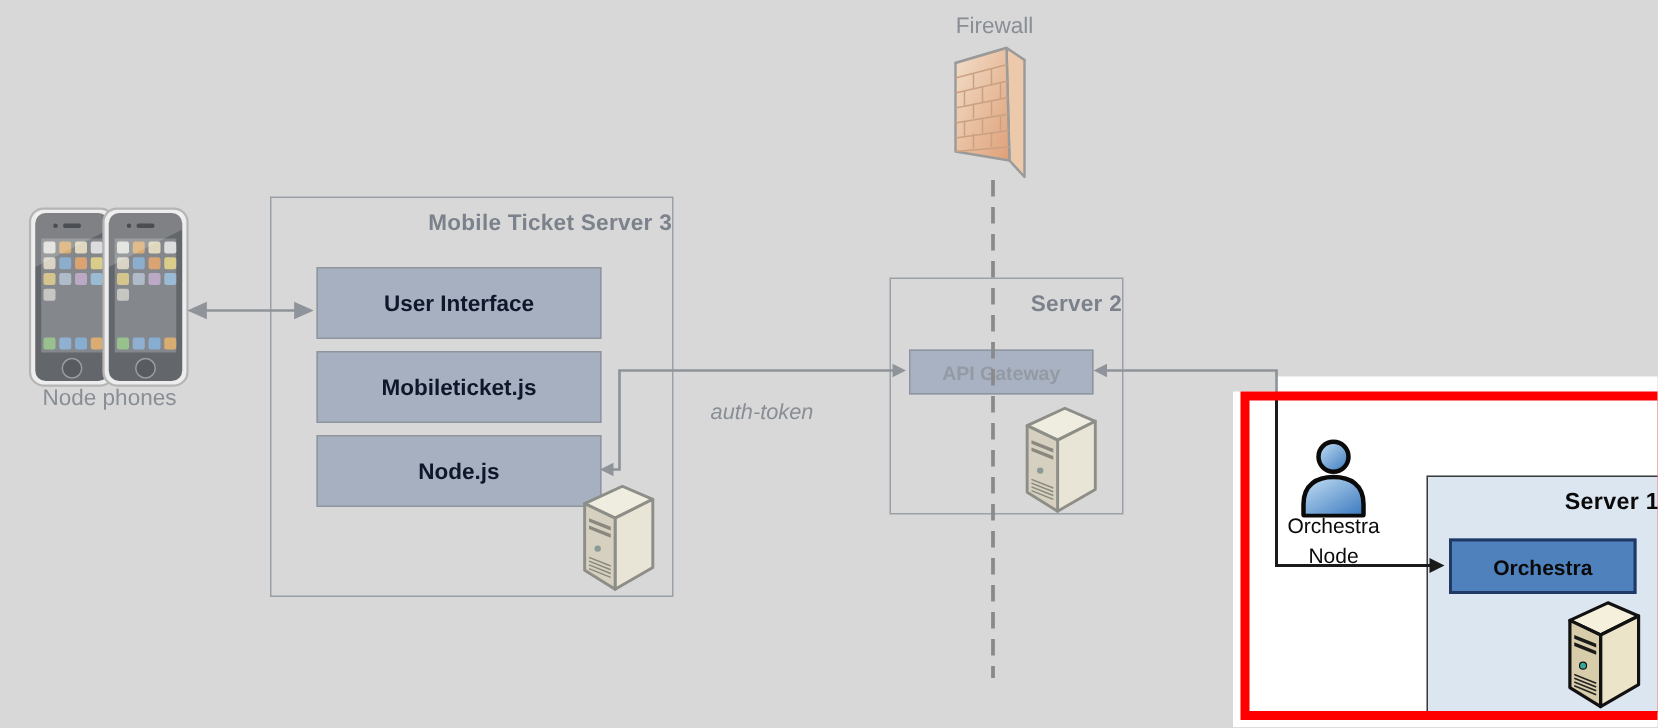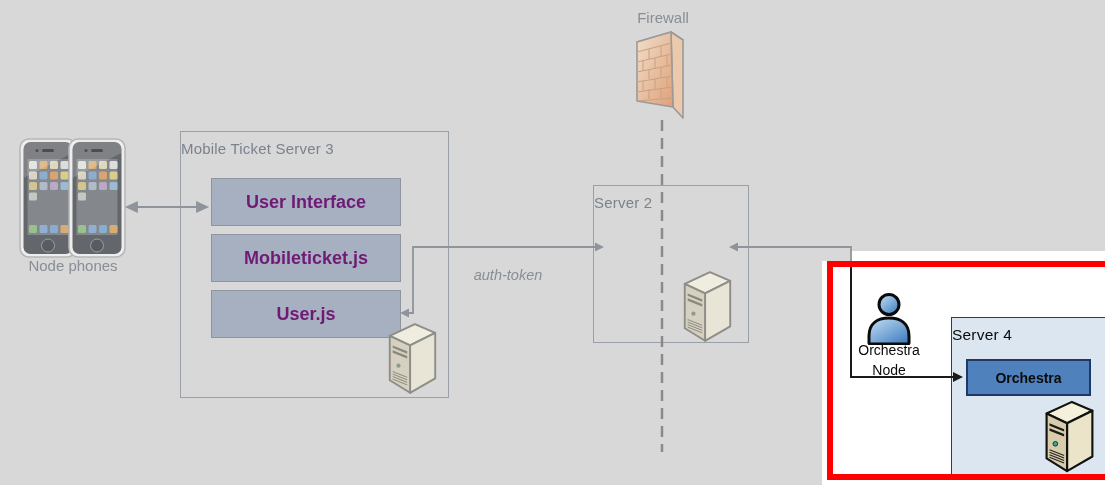--- a/index.html
+++ b/index.html
@@ -6,25 +6,25 @@
   .canvas{position:relative;width:1105px;height:485px;background:#d8d8d8;overflow:hidden;
           font-family:"Liberation Sans", sans-serif;margin-left:10px;}
   .abs{position:absolute;}
   
   .white-a{left:812px;top:261px;width:293px;height:224px;background:#ffffff;}
   .white-b{left:840px;top:251px;width:265px;height:12px;background:#ffffff;}
   
   .outer-box{border:1.5px solid #9aa0a7;background:transparent;}
   .mts3{left:170px;top:131px;width:267px;height:265px;}
   .server2{left:583px;top:185px;width:154px;height:156px;}
-  .outer-title{position:absolute;left:0;right:0;top:8px;text-align:left;
-               font-weight:normal;font-size:15px;color:#7b828c;letter-spacing:.2px;}
+  .outer-title{position:absolute;left:0;right:0;top:8px;text-align:right;
+               font-weight:bold;font-size:15px;color:#7b828c;letter-spacing:.2px;}
   .inner-box{position:absolute;left:30px;width:188px;height:46px;background:#a6b0c1;
              border:1.5px solid #8f959e;display:flex;align-items:center;justify-content:center;
-             font-weight:bold;font-size:18px;color:#701a75;}
+             font-weight:bold;font-size:15px;color:#0f172a;}
   .api-box{position:absolute;left:12px;top:47px;width:121px;height:28px;background:#a8b2c2;
            border:1.5px solid #8f959e;display:flex;align-items:center;justify-content:center;
            font-weight:bold;font-size:13px;color:#949aa4;}
   
   .server1{left:941px;top:317px;width:154px;height:156px;background:#dce6f1;border:1.5px solid #3b3b3b;}
   .server1 .outer-title{color:#0a0a0a;font-size:15.5px;}
   .orch-box{position:absolute;left:14px;top:41px;width:121px;height:33px;background:#4f81bd;
             border:2px solid #1f3864;display:flex;align-items:center;justify-content:center;
             font-weight:bold;font-size:14px;color:#0a0a0a;}
   
@@ -136,21 +136,21 @@
     <rect x="23" y="11" width="12" height="3" rx="1.5" fill="#4a4d51"></rect>
     <circle cx="18" cy="12.5" r="1.5" fill="#4a4d51"></circle>
     <circle cx="29" cy="107.5" r="6.5" fill="#585b60" stroke="#9a9da1" stroke-width="1"></circle>
   </svg>
   <div class="abs grey-label phones-label">Node phones</div>
 
   <div class="abs outer-box mts3">
     <div class="outer-title">Mobile Ticket Server 3</div>
     <div class="inner-box" style="top:46px;">User Interface</div>
     <div class="inner-box" style="top:102px;">Mobileticket.js</div>
-    <div class="inner-box" style="top:158px;">User.js</div>
+    <div class="inner-box" style="top:158px;">Node.js</div>
   </div>
 
   <svg class="abs" style="left:373px;top:318px;" width="58" height="80" viewBox="0 0 60 78">
     <polygon points="7,16 33,4 54,13 28,26" fill="#efece0" stroke="#8e8e88" stroke-width="2" stroke-linejoin="round"></polygon>
     <polygon points="28,26 54,13 54,60 28,75" fill="#e9e5d6" stroke="#8e8e88" stroke-width="2" stroke-linejoin="round"></polygon>
     <polygon points="7,16 28,26 28,75 7,62" fill="#d5d0bf" stroke="#8e8e88" stroke-width="2" stroke-linejoin="round"></polygon>
     <polygon points="10,26 25,32 25,34.5 10,28.5" fill="#8a887e"></polygon>
     <polygon points="10,31 25,37 25,39.5 10,33.5" fill="#8a887e"></polygon>
     <circle cx="16" cy="47" r="2.2" fill="#8a9a96"></circle>
     <g stroke="#8a887e" stroke-width="1">
@@ -158,39 +158,40 @@
         <line x1="10" y1="55.6" x2="25" y2="61.6"></line>
       <line x1="10" y1="58.2" x2="25" y2="64.2"></line>
         <line x1="10" y1="60.8" x2="25" y2="66.8"></line>
     </g>
   </svg>
 
   <div class="abs grey-label auth-label">auth-token</div>
 
   <div class="abs outer-box server2">
     <div class="outer-title">Server 2</div>
+    <div class="api-box">API Gateway</div>
   </div>
 
   <svg class="abs" style="left:668px;top:265px;" width="58" height="82" viewBox="0 0 60 78">
     <polygon points="7,16 33,4 54,13 28,26" fill="#efece0" stroke="#8e8e88" stroke-width="2" stroke-linejoin="round"></polygon>
     <polygon points="28,26 54,13 54,60 28,75" fill="#e9e5d6" stroke="#8e8e88" stroke-width="2" stroke-linejoin="round"></polygon>
     <polygon points="7,16 28,26 28,75 7,62" fill="#d5d0bf" stroke="#8e8e88" stroke-width="2" stroke-linejoin="round"></polygon>
     <polygon points="10,26 25,32 25,34.5 10,28.5" fill="#8a887e"></polygon>
     <polygon points="10,31 25,37 25,39.5 10,33.5" fill="#8a887e"></polygon>
     <circle cx="16" cy="47" r="2.2" fill="#8a9a96"></circle>
     <g stroke="#8a887e" stroke-width="1">
       <line x1="10" y1="53" x2="25" y2="59"></line>
         <line x1="10" y1="55.6" x2="25" y2="61.6"></line>
       <line x1="10" y1="58.2" x2="25" y2="64.2"></line>
         <line x1="10" y1="60.8" x2="25" y2="66.8"></line>
     </g>
   </svg>
 
   <div class="abs outer-box server1">
-    <div class="outer-title">Server 4</div>
+    <div class="outer-title">Server 1</div>
     <div class="orch-box">Orchestra</div>
   </div>
 
   <svg class="abs" style="left:1028px;top:398px;" width="62" height="76" viewBox="0 0 60 78">
     <polygon points="7,16 33,4 54,13 28,26" fill="#f5f0dc" stroke="#111111" stroke-width="2.2" stroke-linejoin="round"></polygon>
     <polygon points="28,26 54,13 54,60 28,75" fill="#ece4c8" stroke="#111111" stroke-width="2.2" stroke-linejoin="round"></polygon>
     <polygon points="7,16 28,26 28,75 7,62" fill="#d8cdaa" stroke="#111111" stroke-width="2.2" stroke-linejoin="round"></polygon>
     <polygon points="10,26 25,32 25,34.5 10,28.5" fill="#1a1a1a"></polygon>
     <polygon points="10,31 25,37 25,39.5 10,33.5" fill="#1a1a1a"></polygon>
     <circle cx="16" cy="47" r="2.4" fill="#3aa79b" stroke="#111" stroke-width="0.8"></circle>

